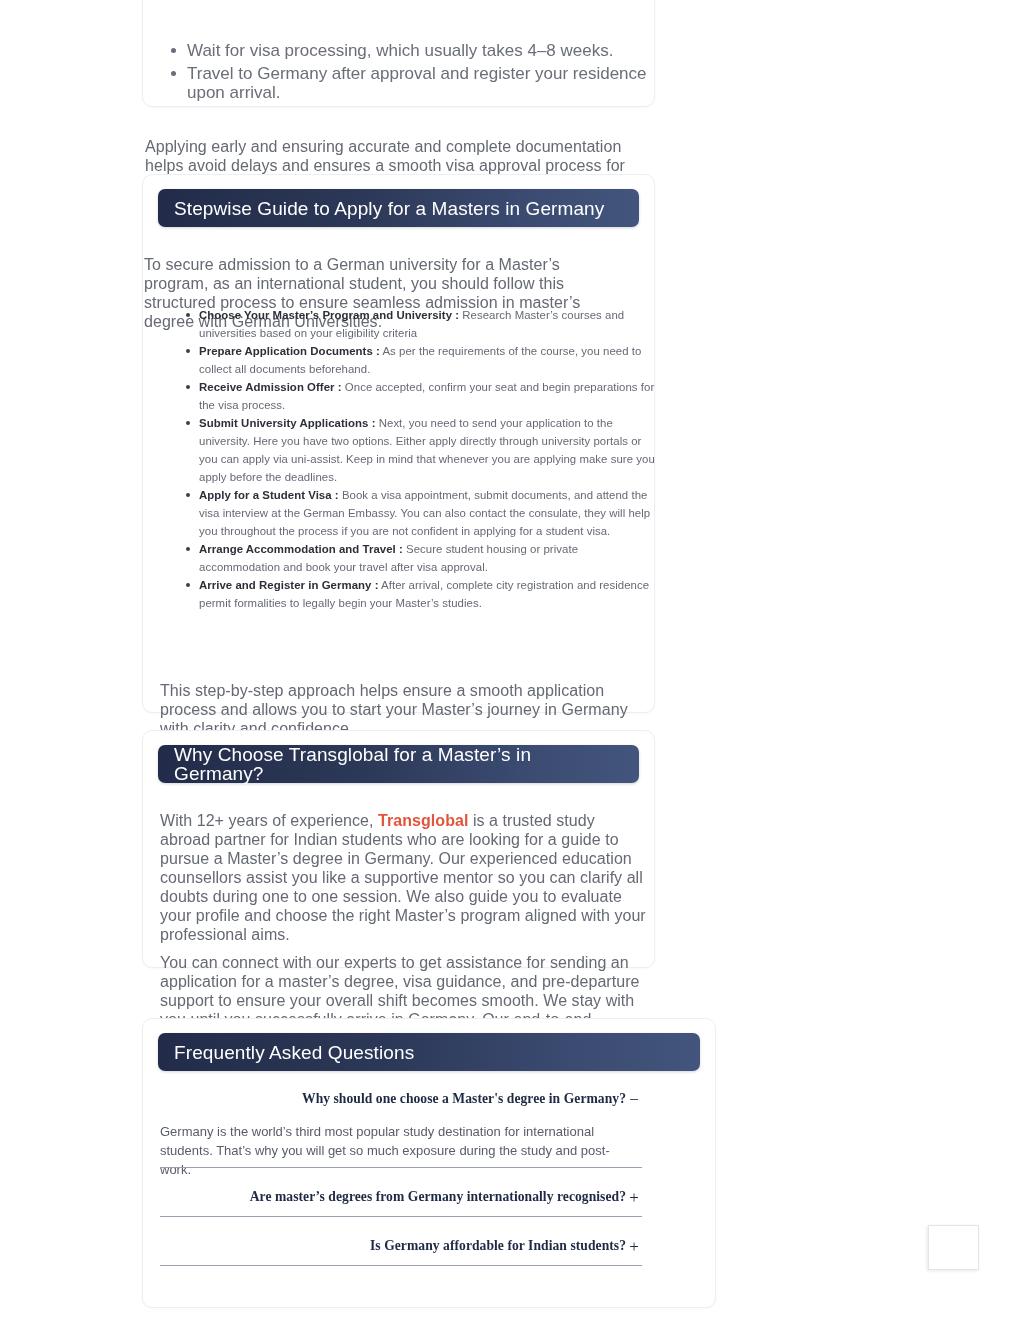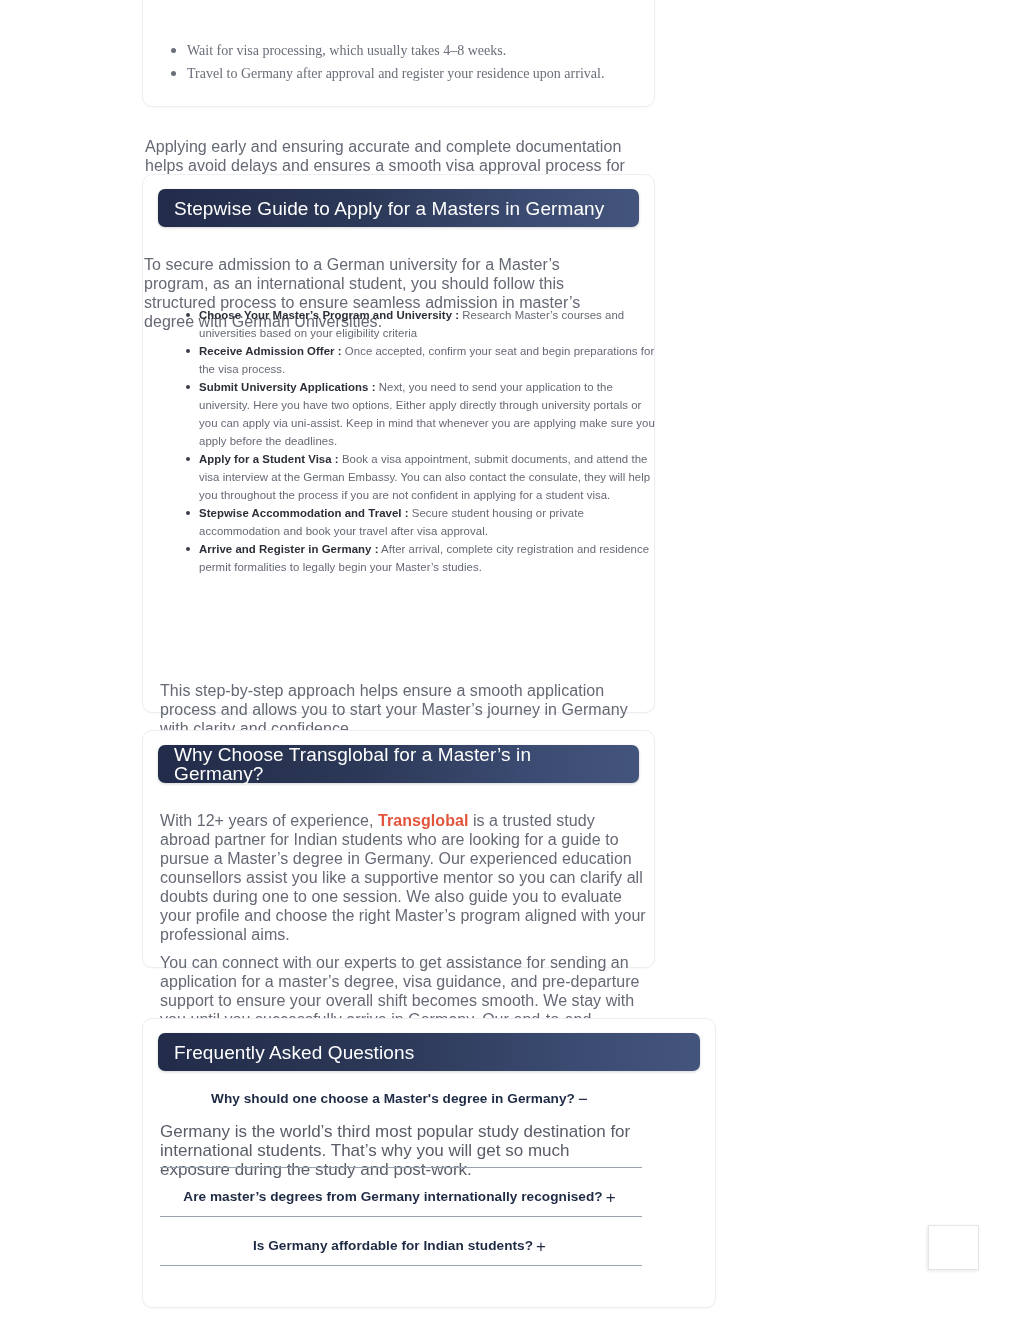--- a/index.html
+++ b/index.html
@@ -75,25 +75,24 @@
   #top-card ul {
     position: absolute;
     left: 16px;
     top: 130px;
     margin: 0;
     padding: 0 0 0 28px;
     list-style: none;
   }
   #top-card li {
     position: relative;
-    font-size: 14px;
+    font-size: 17px;
     line-height: 19px;
     color: #6a6e79;
     margin-bottom: 4px;
-    font-family: Liberation Serif, serif;
   }
   #top-card li::before {
     content: "";
     position: absolute;
     left: -16px;
     top: 7px;
     width: 5px;
     height: 5px;
     border-radius: 50%;
     background: #6a6e79;
@@ -194,40 +193,41 @@
     height: 290px;
   }
   .faq-item {
     position: absolute;
     left: 17px;
     width: 482px;
   }
   .faq-row {
     display: flex;
     align-items: center;
-    justify-content: center;
+    justify-content: flex-end;
+    font-family: Liberation Serif, serif;
   }
   .faq-q {
     font-size: 13.6px;
     font-weight: 700;
     color: #1e2a44;
     letter-spacing: 0.05px;
     line-height: 20px;
   }
   .faq-toggle {
     font-size: 17px;
     color: #1e2a44;
     line-height: 1;
     width: 16px;
     text-align: center;
     font-weight: 400;
     user-select: none;
   }
   .faq-a {
-    font-size: 17px;
+    font-size: 13px;
     line-height: 19px;
     color: #595d68;
     margin-top: 13px;
     width: 475px;
   }
   .faq-divider {
     position: absolute;
     left: 17px;
     width: 482px;
     height: 1px;
@@ -264,30 +264,33 @@
     <div class="card-header">
       <h2>Stepwise Guide to Apply for a Masters in Germany</h2>
     </div>
     <p class="body-text" id="stepwise-intro">To secure admission to a German university for a Master’s program, as an international student, you should follow this structured process to ensure seamless admission in master’s degree with German Universities.</p>
 
     <ul id="stepwise-list">
       <li>
         <b>Choose Your Master’s Program and University :</b><span> Research Master’s courses and universities based on your eligibility criteria</span>
       </li>
       <li>
+        <b>Prepare Application Documents :</b><span> As per the requirements of the course, you need to collect all documents beforehand.</span>
+      </li>
+      <li>
         <b>Receive Admission Offer :</b><span> Once accepted, confirm your seat and begin preparations for the visa process.</span>
       </li>
       <li>
         <b>Submit University Applications :</b><span> Next, you need to send your application to the university. Here you have two options. Either apply directly through university portals or you can apply via uni-assist. Keep in mind that whenever you are applying make sure you apply before the deadlines.</span>
       </li>
       <li>
         <b>Apply for a Student Visa :</b><span> Book a visa appointment, submit documents, and attend the visa interview at the German Embassy. You can also contact the consulate, they will help you throughout the process if you are not confident in applying for a student visa.</span>
       </li>
       <li>
-        <b>Stepwise Accommodation and Travel :</b><span> Secure student housing or private accommodation and book your travel after visa approval.</span>
+        <b>Arrange Accommodation and Travel :</b><span> Secure student housing or private accommodation and book your travel after visa approval.</span>
       </li>
       <li>
         <b>Arrive and Register in Germany :</b><span> After arrival, complete city registration and residence permit formalities to legally begin your Master’s studies.</span>
       </li>
     </ul>
 
     <p class="body-text" id="stepwise-outro">This step-by-step approach helps ensure a smooth application process and allows you to start your Master’s journey in Germany with clarity and confidence.</p>
   </div>
 
   <div class="card" id="why-card">

